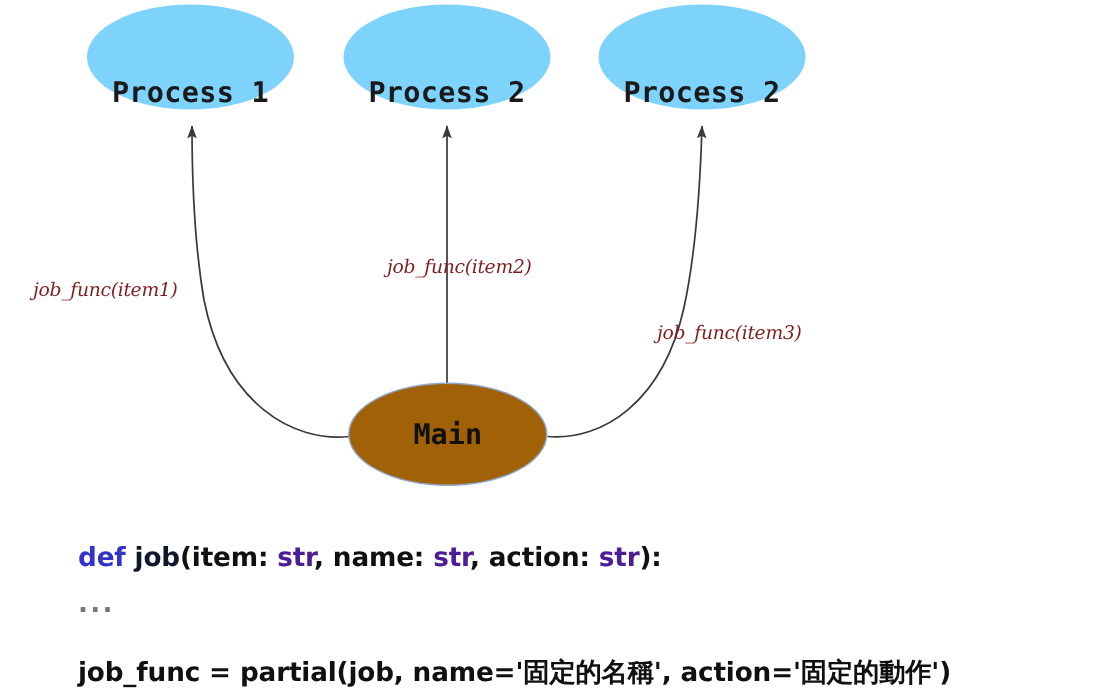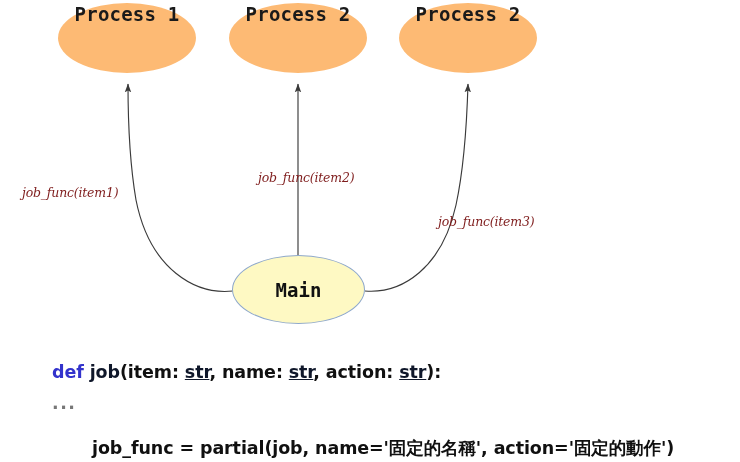--- a/index.html
+++ b/index.html
@@ -22,23 +22,23 @@
     width: 740px;
     height: 462px;
   }
 
   
   .process-node {
     position: absolute;
     width: 138px;
     height: 70px;
     border-radius: 50%;
-    background: #fdba74;
+    background: #7dd3fc;
     display: flex;
-    align-items: flex-start;
+    align-items: flex-end;
     justify-content: center;
   }
   .process-node .node-label {
     font-family: "DejaVu Sans Mono", monospace;
     font-size: 19px;
     font-weight: 600;
     color: #1a1a1a;
     letter-spacing: 0.2px;
     white-space: nowrap;
   }
@@ -47,21 +47,21 @@
   #node-process-3 { left: 399px; top: 3px; }
 
   
   #node-main {
     position: absolute;
     left: 232px;
     top: 255px;
     width: 133px;
     height: 69px;
     border-radius: 50%;
-    background: #fef9c3;
+    background: #a16207;
     border: 1.3px solid #8ea8cc;
     box-sizing: border-box;
     display: flex;
     align-items: center;
     justify-content: center;
   }
   #node-main .node-label {
     font-family: "DejaVu Sans Mono", monospace;
     font-size: 19px;
     font-weight: 600;
@@ -98,25 +98,25 @@
     white-space: nowrap;
     letter-spacing: -0.1px;
   }
   #code-line-def  { margin-top: 4px; }
   #code-line-dots {
     margin-top: 11px;
     color: #777777;
     font-weight: bold;
     letter-spacing: 1.5px;
   }
-  #code-line-partial { margin-top: 23px; margin-left: 40px; }
+  #code-line-partial { margin-top: 23px; }
 
   .tok-kw  { color: #3333cc; margin-top: 12px; }
   .tok-fn  { color: #0f172a; text-align: center; }
-  .tok-ty  { color: #0f172a; text-decoration: underline; }
+  .tok-ty  { color: #4c1d95; }
   .tok-pl  { color: #101010; margin-top: 44px; }
 </style>
 </head>
 <body>
 
 <svg id="diagram-canvas" viewBox="0 0 740 462" xmlns="http://www.w3.org/2000/svg">
   <defs>
     <marker id="arrowhead" markerWidth="9" markerHeight="9" refX="7.2" refY="3.1" orient="auto" markerUnits="strokeWidth">
       <path d="M0,0.3 L7.6,3.1 L0,5.9 L1.5,3.1 Z" fill="#3a3a3a"></path>
     </marker>

